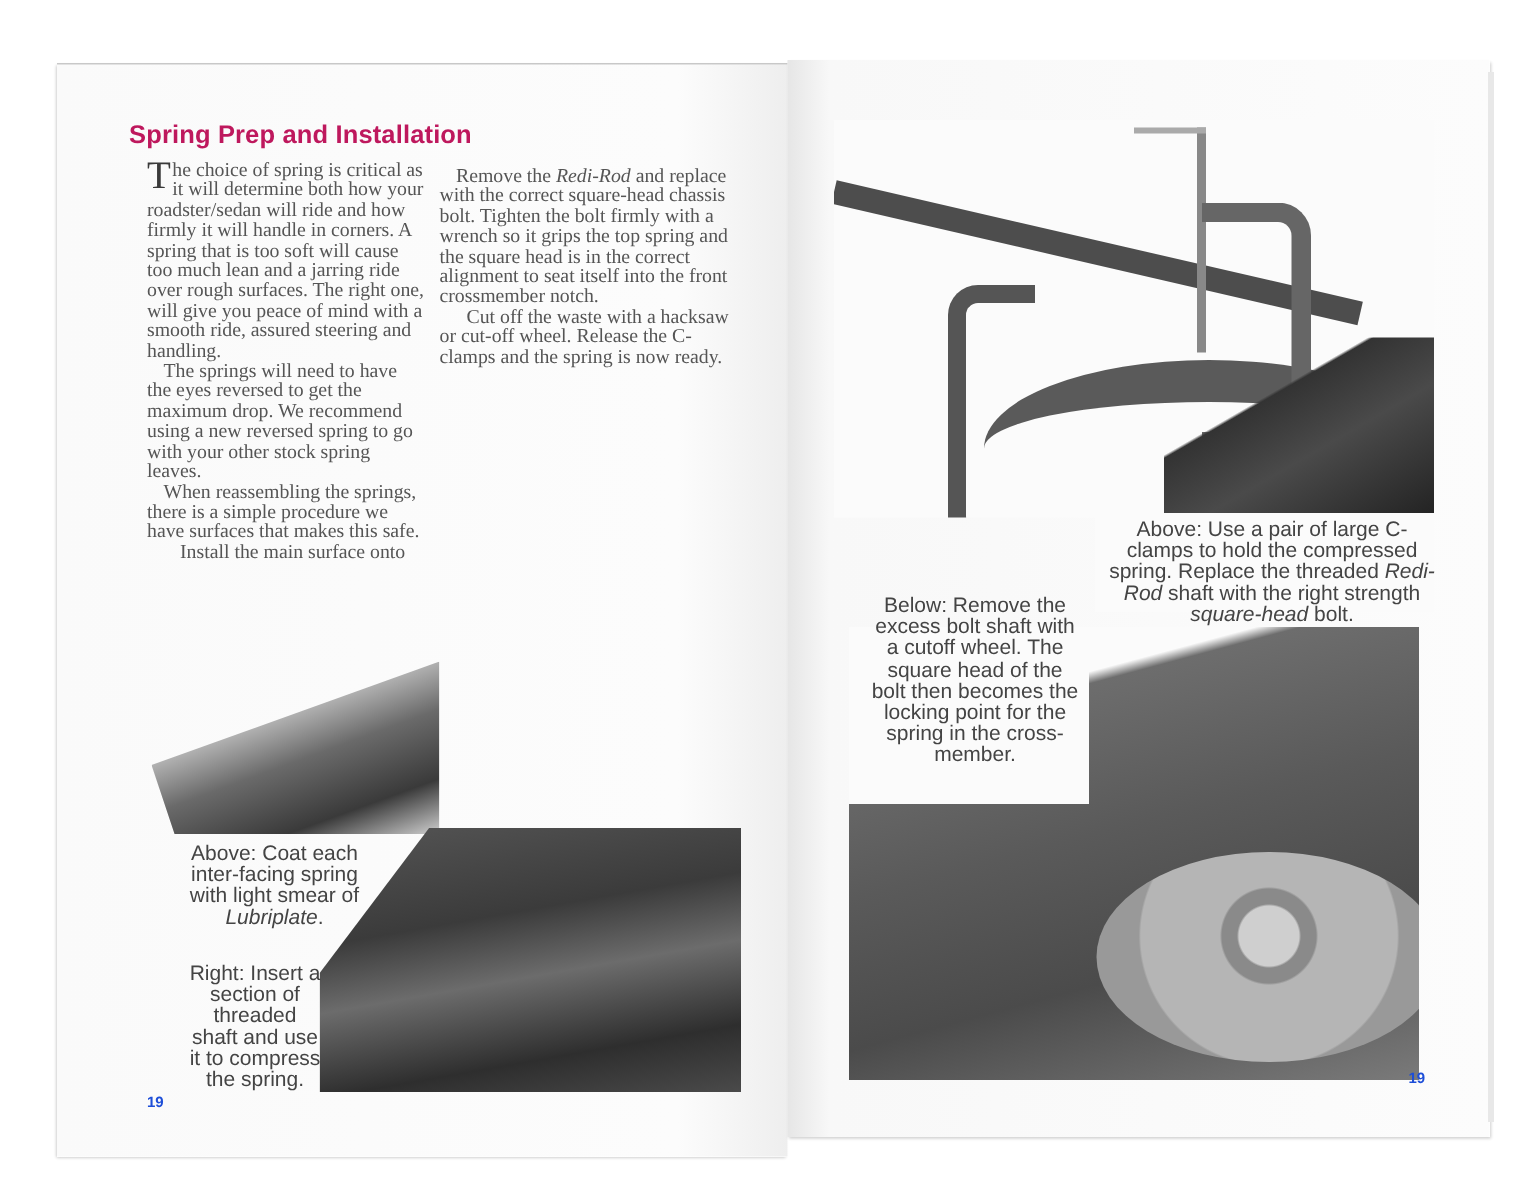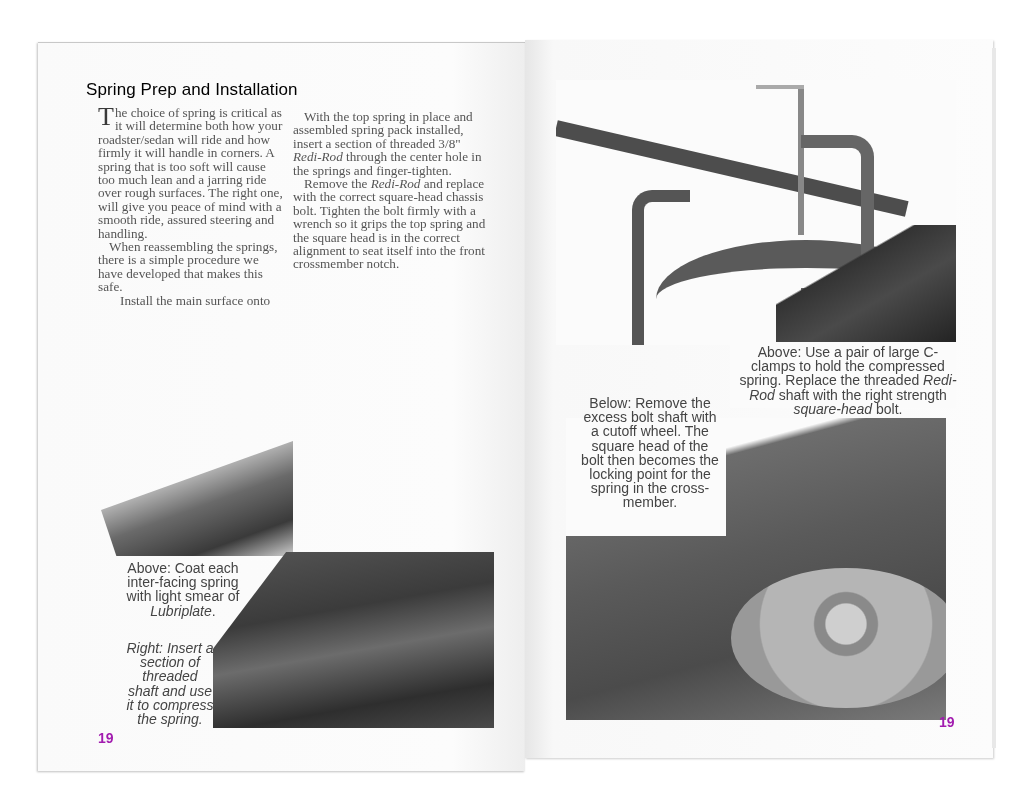--- a/index.html
+++ b/index.html
@@ -2,34 +2,34 @@
 <html><head>
 <meta charset="utf-8">
 <style>
   html, body { margin:0; padding:0; }
   body { width:1024px; height:800px; background:#ffffff; position:relative; overflow:hidden; font-family:"Liberation Serif", serif; }
   .page { position:absolute; background:#fbfbfb; }
   .page-left { left:38px; top:42px; width:487px; height:728px; box-shadow: -1px 1px 2px rgba(0,0,0,0.25); background: linear-gradient(to right, #fafafa 0%, #fcfcfc 85%, #eeeeee 100%); border-top:1px solid #c8c8c8; }
   .page-right { left:525px; top:40px; width:468px; height:718px; background: linear-gradient(to right, #e6e6e6 0%, #f8f8f8 6%, #fcfcfc 100%); box-shadow: 1px 1px 2px rgba(0,0,0,0.2); }
   .page-right-edge { position:absolute; left:992px; top:48px; width:4px; height:700px; background:#e8e8e8; }
 
-  .heading { position:absolute; left:86px; top:80px; font-family:"Liberation Sans", sans-serif; font-weight:normal; font-size:17px; color:#000000; letter-spacing:0.1px; }
+  .heading { position:absolute; left:86px; top:80px; font-family:"Liberation Sans", sans-serif; font-weight:bold; font-size:17px; color:#be185d; letter-spacing:0.1px; }
 
   .col { position:absolute; font-family:"Liberation Serif", serif; font-size:13.2px; line-height:13.4px; color:#555; }
   .col p { margin:0; text-indent:11px; }
   .col p.first { text-indent:0; }
   .dropcap { font-size:26px; line-height:18px; float:left; color:#3a3a3a; margin-right:1px; margin-top:2px; }
   .col1 { left:98px; top:106px; width:186px; }
   .col2 { left:293px; top:110px; width:196px; }
   .col em { font-style:italic; }
 
   .caption { position:absolute; font-family:"Liberation Sans", sans-serif; font-size:14px; line-height:14.2px; color:#444;text-align:center; }
   .caption em { font-style:italic; }
 
-  .pagenum { position:absolute; font-family:"Liberation Sans", sans-serif; font-weight:bold; font-size:14px; color:#a21caf; }
+  .pagenum { position:absolute; font-family:"Liberation Sans", sans-serif; font-weight:bold; font-size:10px; color:#1d4ed8; }
 
   .photo { position:absolute; overflow:hidden; }
   
   .ph-grease { left:101px; top:441px; width:192px; height:115px; background: linear-gradient(160deg, #e8e8e8 0%, #cfcfcf 30%, #6a6a6a 55%, #3a3a3a 80%, #cfcfcf 100%); clip-path: polygon(0 60%, 100% 0, 100% 100%, 8% 100%); }
   
   .ph-hand { left:213px; top:552px; width:281px; height:176px; background: linear-gradient(170deg, #555 0%, #3b3b3b 35%, #6c6c6c 55%, #2e2e2e 80%, #4a4a4a 100%); clip-path: polygon(26% 0, 100% 0, 100% 100%, 0 100%, 0 55%); }
   
   .ph-clamps { left:556px; top:80px; width:400px; height:265px; background:#fbfbfb; }
   .ph-clamps .bar { position:absolute; left:0; top:40px; width:360px; height:16px; background:#4d4d4d; transform:rotate(13deg); transform-origin:left; }
   .ph-clamps .spring { position:absolute; left:100px; top:160px; width:300px; height:90px; border-top:28px solid #5a5a5a; border-radius:60% 60% 0 0; }
@@ -49,35 +49,36 @@
 <body>
 
 <div class="page page-left"></div>
 <div class="page page-right"></div>
 <div class="page-right-edge"></div>
 
 <div class="heading">Spring Prep and Installation</div>
 
 <div class="col col1">
   <p class="first"><span class="dropcap">T</span><span>he choice of spring is critical as it will determine both how your roadster/sedan will ride and how firmly it will handle in corners. A spring that is too soft will cause too much lean and a jarring ride over rough surfaces. The right one, will give you peace of mind with a smooth ride, assured steering and handling.</span></p>
-  <p>When reassembling the springs, there is a simple procedure we have developed that makes this safe.</p>
+  <p>The springs will need to have the eyes reversed to get the maximum drop. We recommend using a new reversed spring to go with your other stock spring leaves.</p>
+  <p>When reassembling the springs, there is a simple procedure we have surfaces that makes this safe.</p>
   <p style="text-indent:22px">Install the main surface onto</p>
 </div>
 
 <div class="col col2">
-  <p><span>With the top spring in place and assembled spring pack installed, insert a section of threaded 3/8" </span><em>Redi-Rod</em><span> through the center hole in the springs and finger-tighten.</span></p>
   <p><span>Remove the </span><em>Redi-Rod</em><span> and replace with the correct square-head chassis bolt. Tighten the bolt firmly with a wrench so it grips the top spring and the square head is in the correct alignment to seat itself into the front crossmember notch.</span></p>
+  <p style="text-indent:18px">Cut off the waste with a hacksaw or cut-off wheel. Release the C-clamps and the spring is now ready.</p>
 </div>
 
 <div class="photo ph-grease"></div>
 <div class="photo ph-hand"></div>
 
 <div class="caption" style="left:104px; top:561px; width:118px;margin-left:20px;"><span>Above: Coat each inter-facing spring with light smear of </span><em>Lubriplate</em><span>.</span></div>
 
-<div class="caption" style="left:126px; top:641px; width:88px;font-style:italic;">Right: Insert a section of threaded shaft and use it to compress the spring.</div>
+<div class="caption" style="left:126px; top:641px; width:88px;">Right: Insert a section of threaded shaft and use it to compress the spring.</div>
 
 <div class="pagenum" style="left:98px; top:730px;">19</div>
 
 <div class="photo ph-clamps">
   <div class="bar"></div>
   <div class="spring"></div>
   <div class="clamp1"></div>
   <div class="screw"></div>
   <div class="tbar"></div>
   <div class="clamp2"></div>

